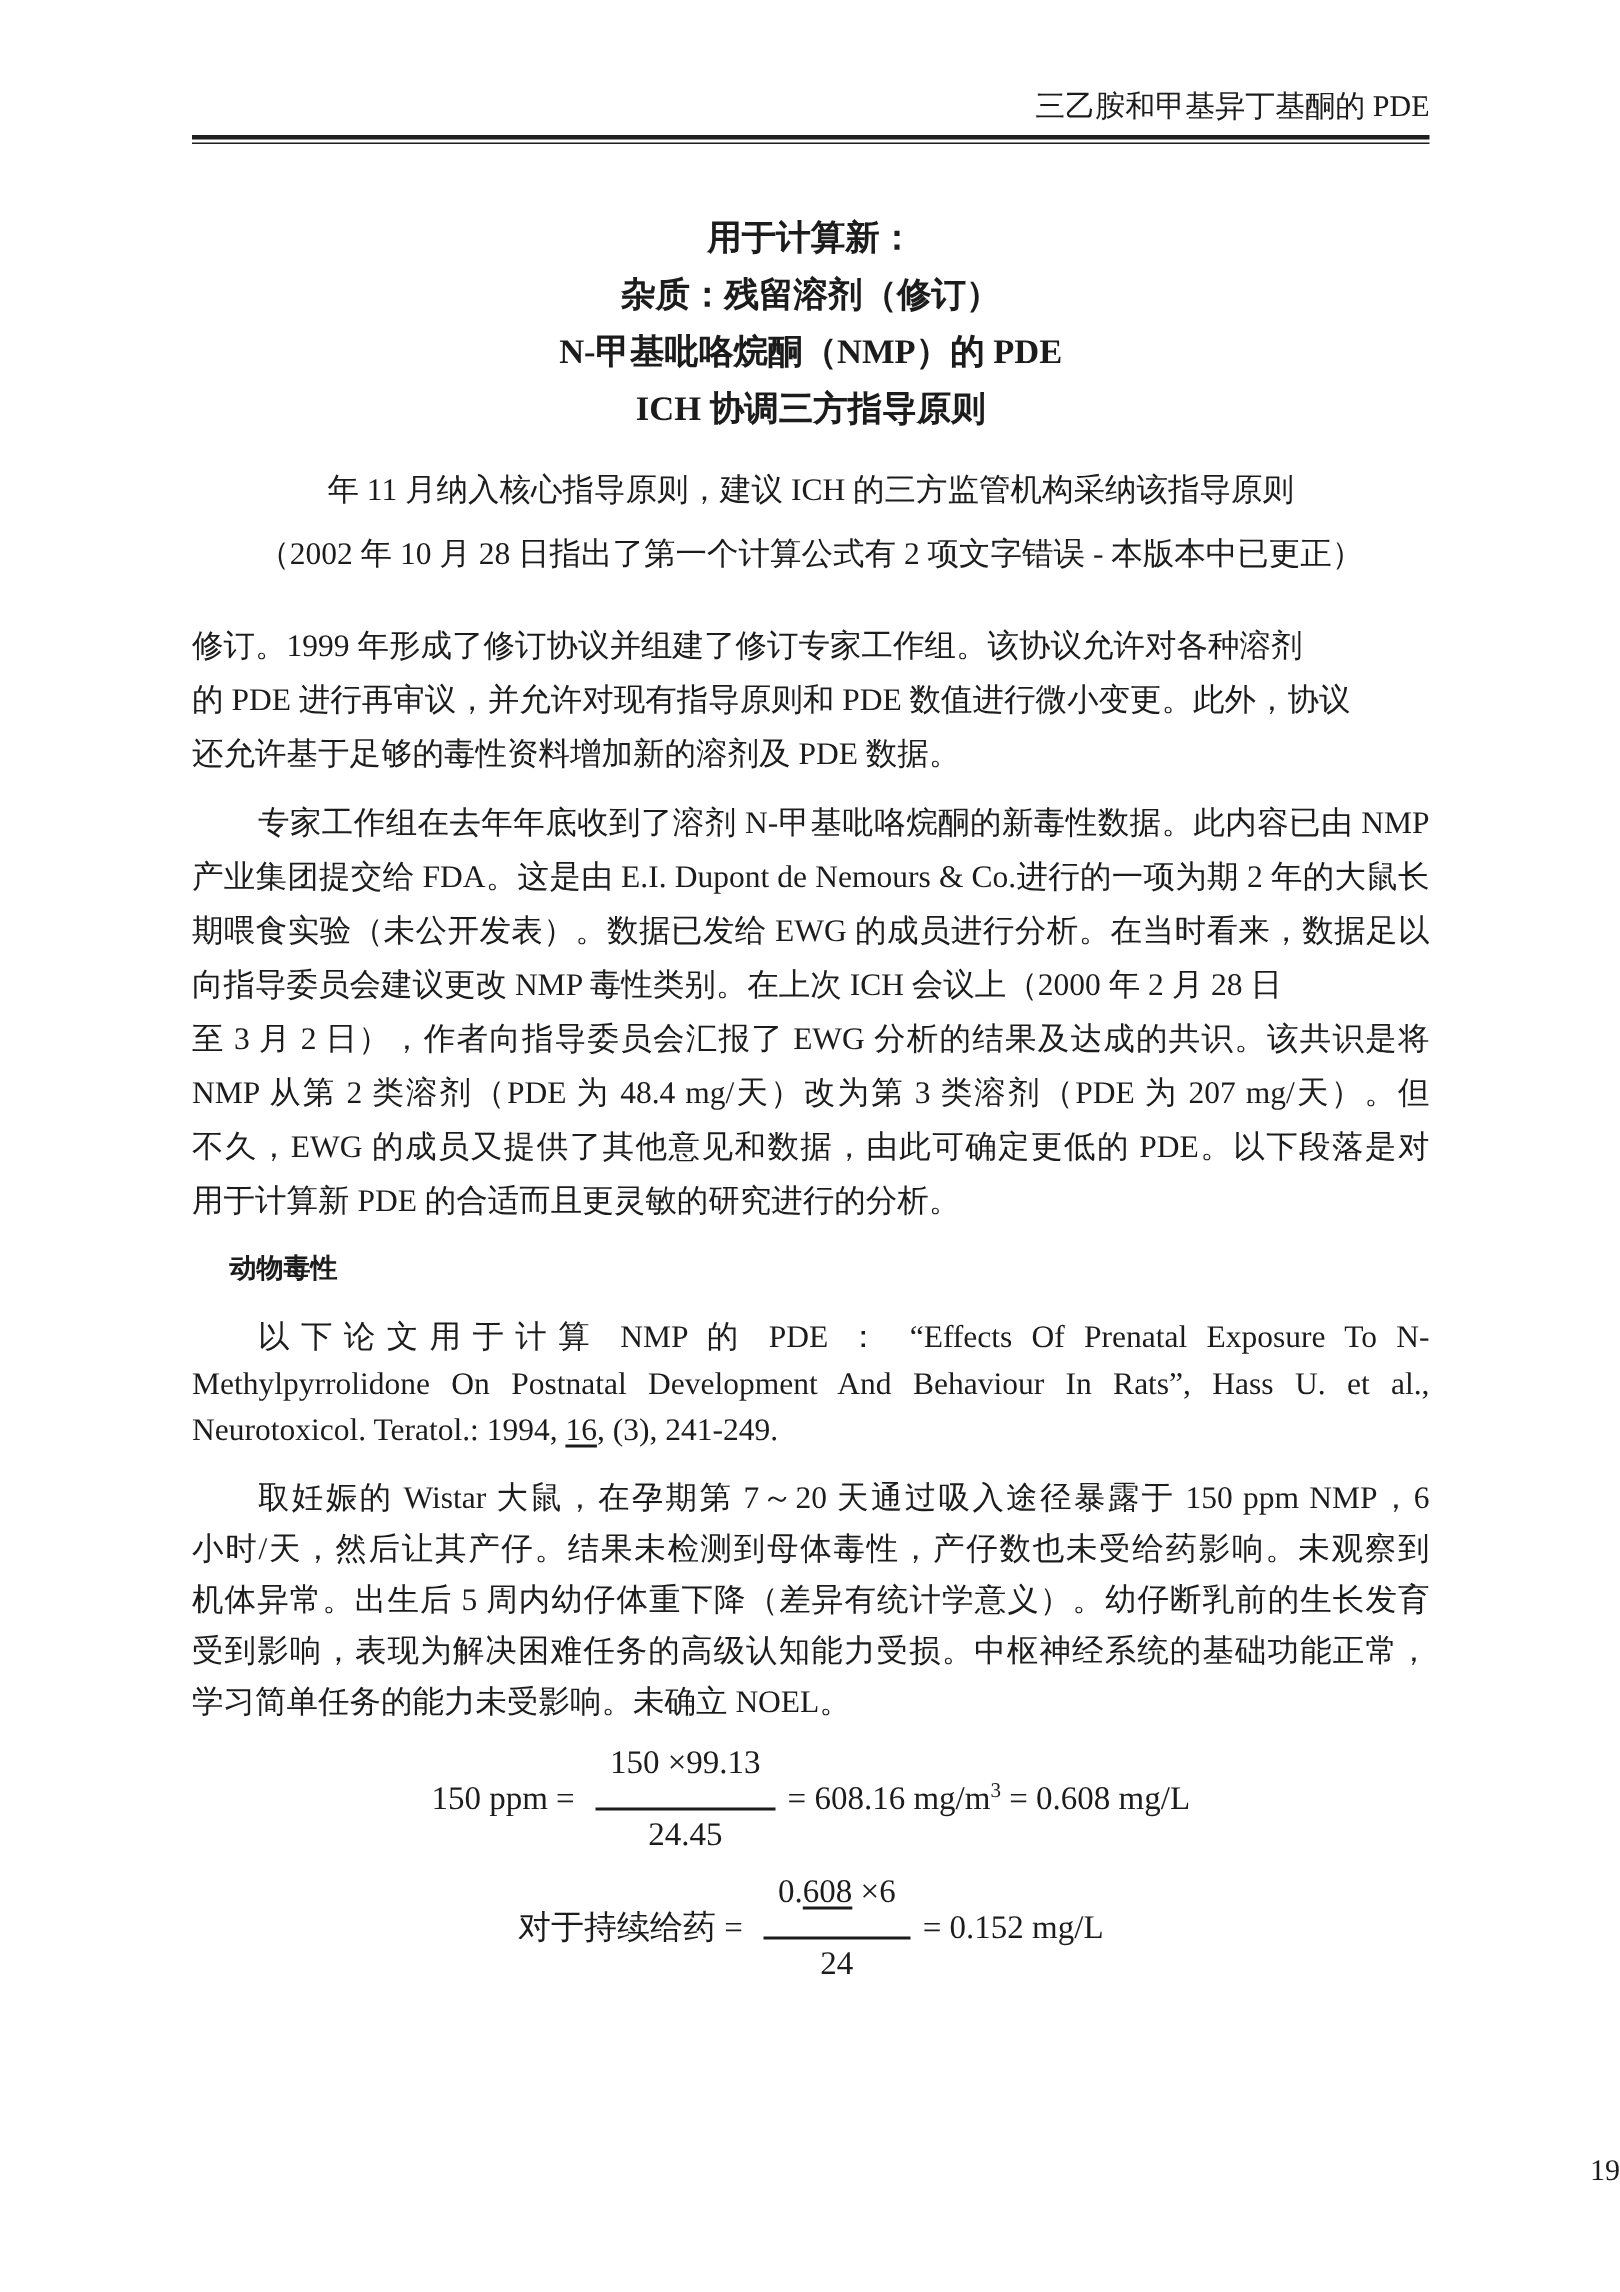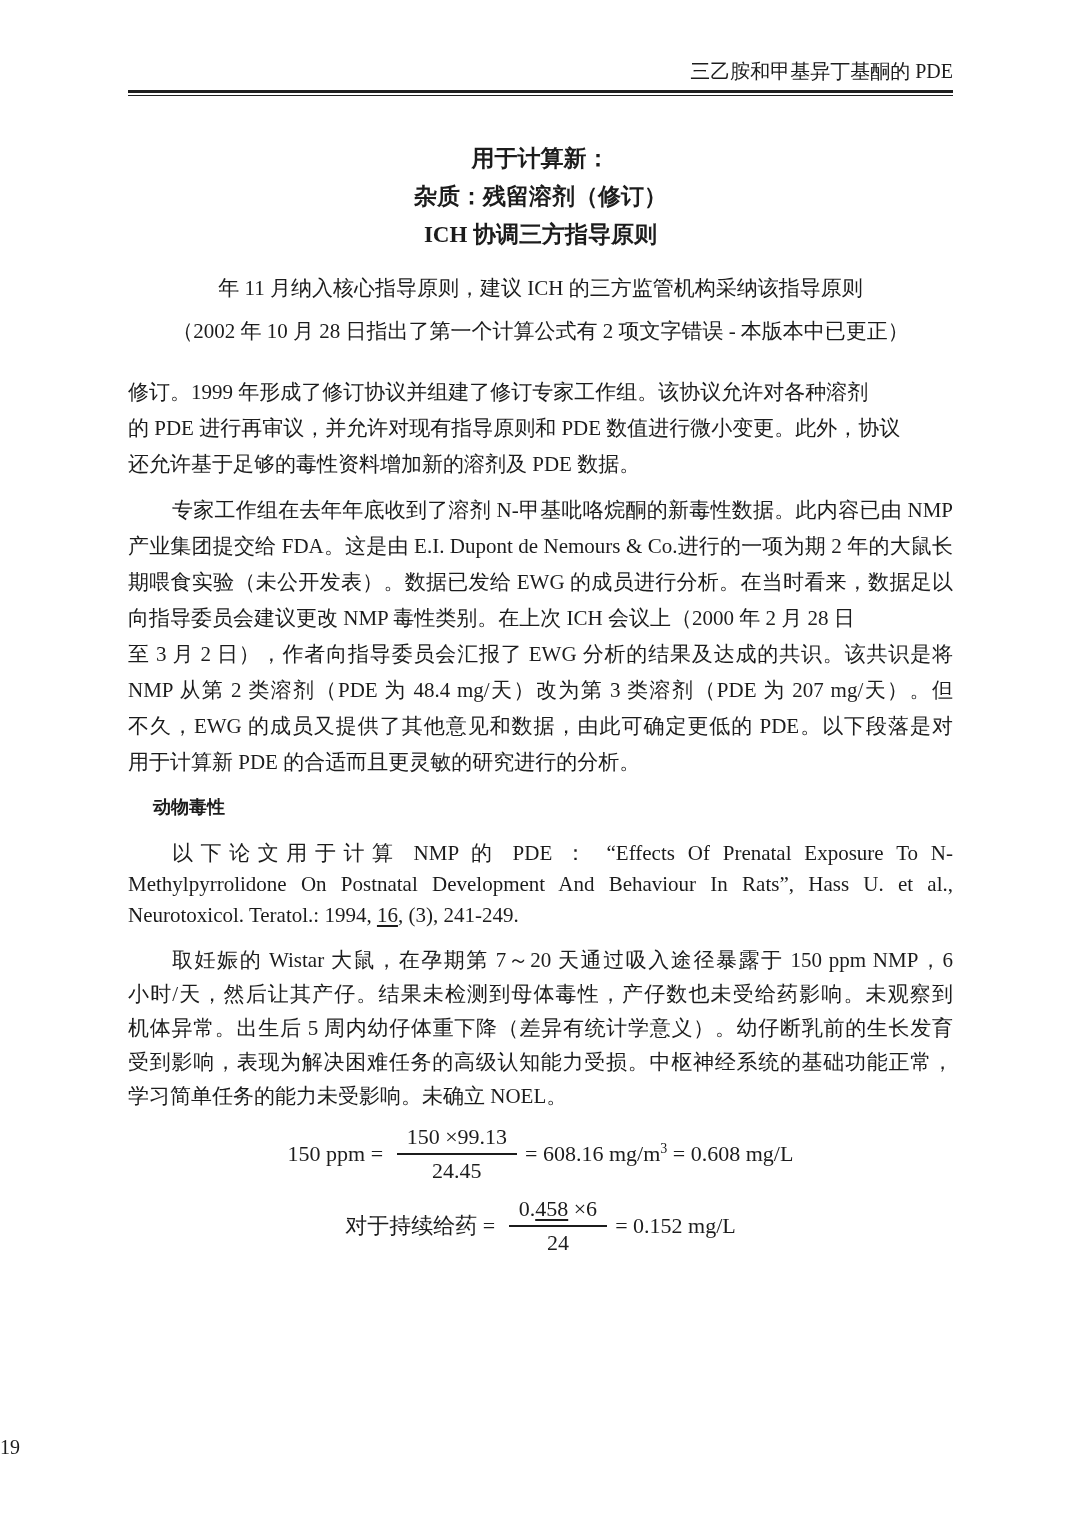--- a/index.html
+++ b/index.html
@@ -34,34 +34,35 @@
     font-family: Liberation Sans, sans-serif;
     font-weight: bold; font-size: 18px; line-height: 30px; margin-left: 25px;
   }
   .cite { margin-top: 16px; }
   .p4 { margin-top: 12px; }
   .u { text-decoration: underline; text-underline-offset: 3px; }
   .formula { text-align: center; font-size: 22px; white-space: nowrap; }
   .f1 { margin-top: 12px; }
   .f2 { margin-top: 10px; }
   .frac { display: inline-block; vertical-align: middle; text-align: center; margin: 0 8px; position: relative; top: -2px; }
-  .frac .num { display: block; border-bottom: 2px solid #1c1c1c; padding: 0 10px 2px; line-height: 28px; }
+  .frac .num { display: block; border-bottom: 2px solid #1c1c1c; padding: 0 10px 16px; line-height: 28px; }
   .frac .den { display: block; padding-top: 2px; line-height: 28px; text-align: center; }
   sup { font-size: 14px; line-height: 0; }
-  .footer { position: absolute; left: 0; width: 1080px; top: 1436px; text-align: left; font-size: 20px; }
+  .footer { position: absolute; left: 0; width: 1080px; top: 1436px; text-align: right; font-size: 20px; }
 </style>
 </head>
 <body>
 
 <div class="hdr">三乙胺和甲基异丁基酮的 PDE</div>
 <div class="rule"></div>
 
 <div class="title-block">
   <div class="tl">用于计算新：</div>
   <div class="tl">杂质：残留溶剂（修订）</div>
+  <div class="tl">N-甲基吡咯烷酮（NMP）的 PDE</div>
   <div class="tl">ICH 协调三方指导原则</div>
 </div>
 
 <div class="centered adopt">
   <div class="ln">年 11 月纳入核心指导原则，建议 ICH 的三方监管机构采纳该指导原则</div>
 </div>
 <div class="centered corr">（2002 年 10 月 28 日指出了第一个计算公式有 2 项文字错误 - 本版本中已更正）</div>
 
 <div class="para p1">
   <div class="ln">修订。1999 年形成了修订协议并组建了修订专家工作组。该协议允许对各种溶剂</div>
@@ -94,16 +95,16 @@
   <div class="ln j">机体异常。出生后 5 周内幼仔体重下降（差异有统计学意义）。幼仔断乳前的生长发育</div>
   <div class="ln j">受到影响，表现为解决困难任务的高级认知能力受损。中枢神经系统的基础功能正常，</div>
   <div class="ln">学习简单任务的能力未受影响。未确立 NOEL。</div>
 </div>
 
 <div class="formula f1">
   <span>150 ppm = </span><span class="frac"><span class="num">150 ×99.13</span><span class="den">24.45</span></span><span>= 608.16 mg/m</span><sup>3</sup><span> = 0.608 mg/L</span>
 </div>
 
 <div class="formula f2">
-  <span>对于持续给药 = </span><span class="frac"><span class="num"><span>0.</span><span class="u">458</span><span> ×6</span></span><span class="den">24</span></span><span>= 0.152 mg/L</span>
+  <span>对于持续给药 = </span><span class="frac"><span class="num"><span>0.</span><span class="u">608</span><span> ×6</span></span><span class="den">24</span></span><span>= 0.152 mg/L</span>
 </div>
 
 <div class="footer">19</div>
 
 </body></html>

